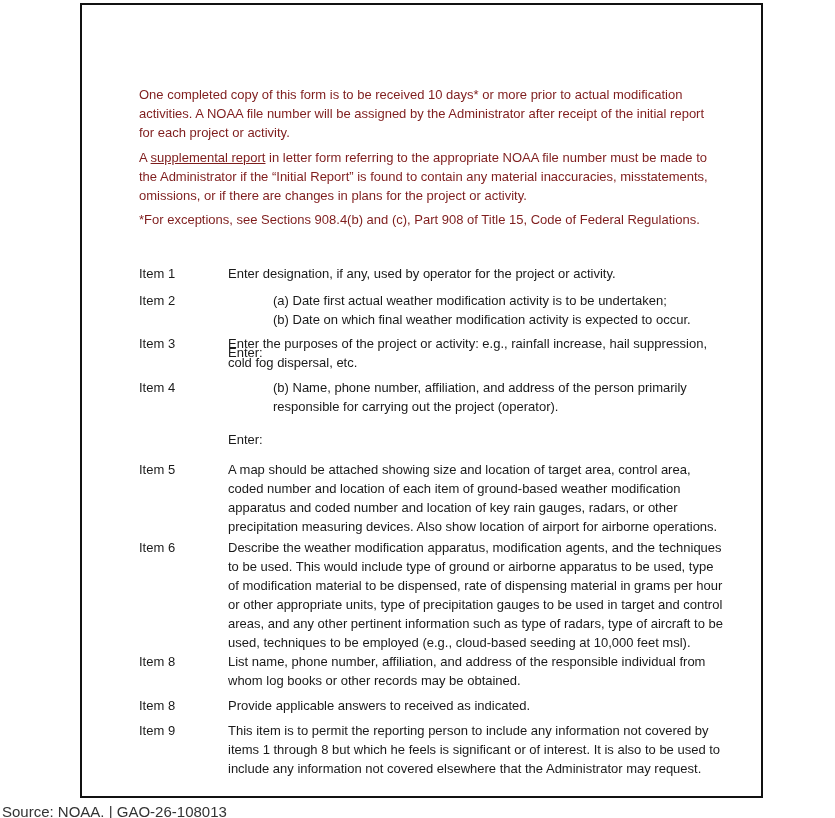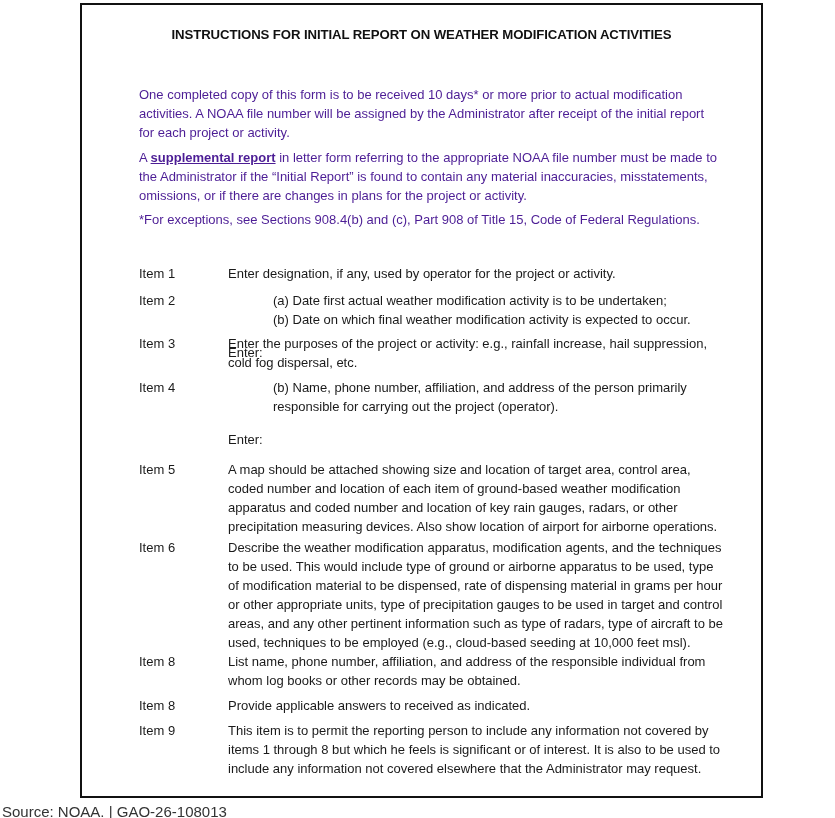--- a/index.html
+++ b/index.html
@@ -35,23 +35,23 @@
       letter-spacing: -0.1px;
       color: #111;
       font-family: "Liberation Sans Narrow", "Liberation Sans", sans-serif;
     }
     .para {
       position: absolute;
       left: 57px;
       width: 580px;
       font-size: 13px;
       line-height: 19px;
-      color: #4c1d95;
+      color: #7f1d1d;
     }
-    .para u { text-decoration: underline; font-weight: bold; }
+    .para u { text-decoration: underline; }
     .item {
       position: absolute;
       left: 57px;
       width: 600px;
       font-size: 13px;
       line-height: 19px;
     }
     .item-label {
       position: absolute;
       left: 0;
@@ -79,21 +79,20 @@
       top: 803px;
       font-size: 15px;
       color: #333;
       font-family: "Liberation Sans", sans-serif;
     }
   </style>
 </head>
 <body>
 
 <div class="frame">
-  <div class="title">INSTRUCTIONS FOR INITIAL REPORT ON WEATHER MODIFICATION ACTIVITIES</div>
 
   <div class="para" style="top:80px;">One completed copy of this form is to be received 10 days* or more prior to actual modification activities.  A NOAA file number will be assigned by the Administrator after receipt of the initial report for each project or activity.</div>
 
   <div class="para" style="top:143px;"><span>A </span><u>supplemental report</u><span> in letter form referring to the appropriate NOAA file number must be made to the Administrator if the “Initial Report” is found to contain any material inaccuracies, misstatements, omissions, or if there are changes in plans for the project or activity.</span></div>
 
   <div class="para" style="top:205px;">*For exceptions, see Sections 908.4(b) and (c), Part 908 of Title 15, Code of Federal Regulations.</div>
 
   <div class="item" style="top:259px;">
     <span class="item-label">Item 1</span>
     <div class="item-body">Enter designation, if any, used by operator for the project or activity.</div>

